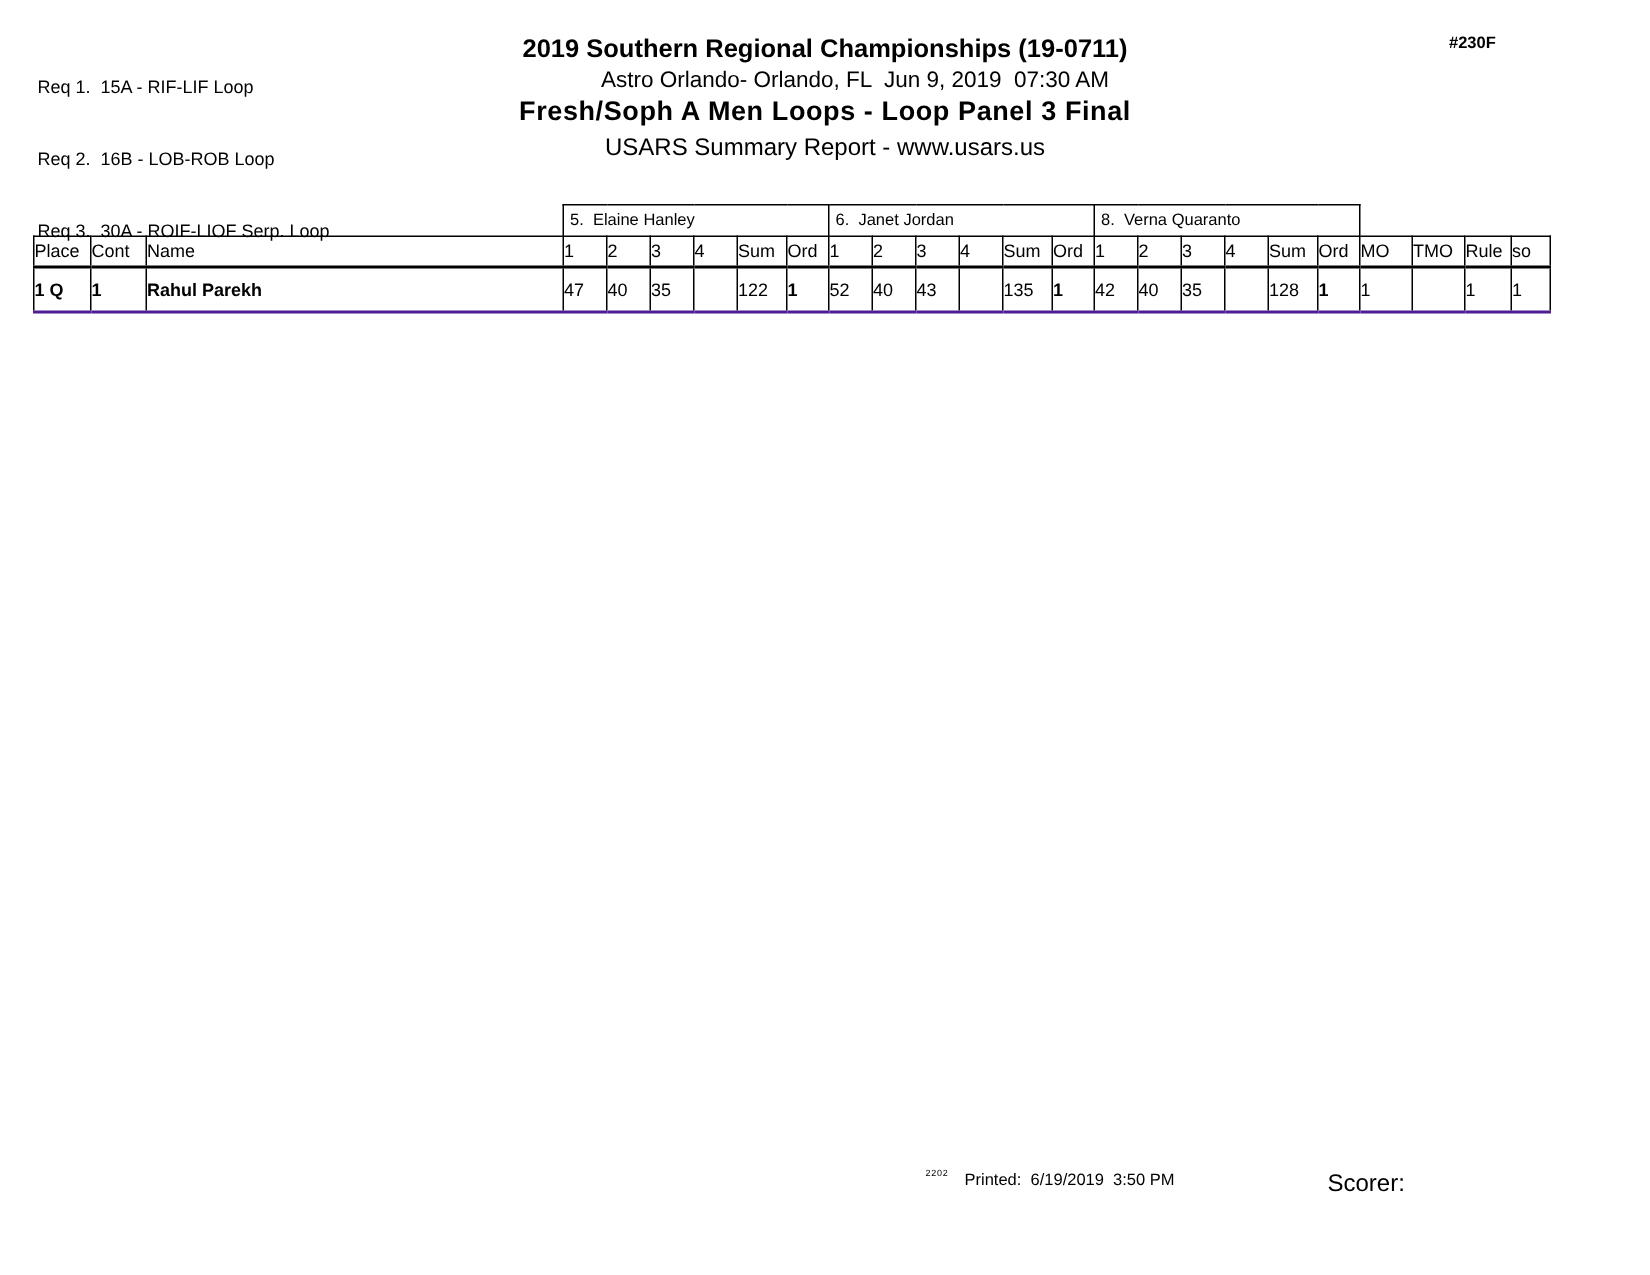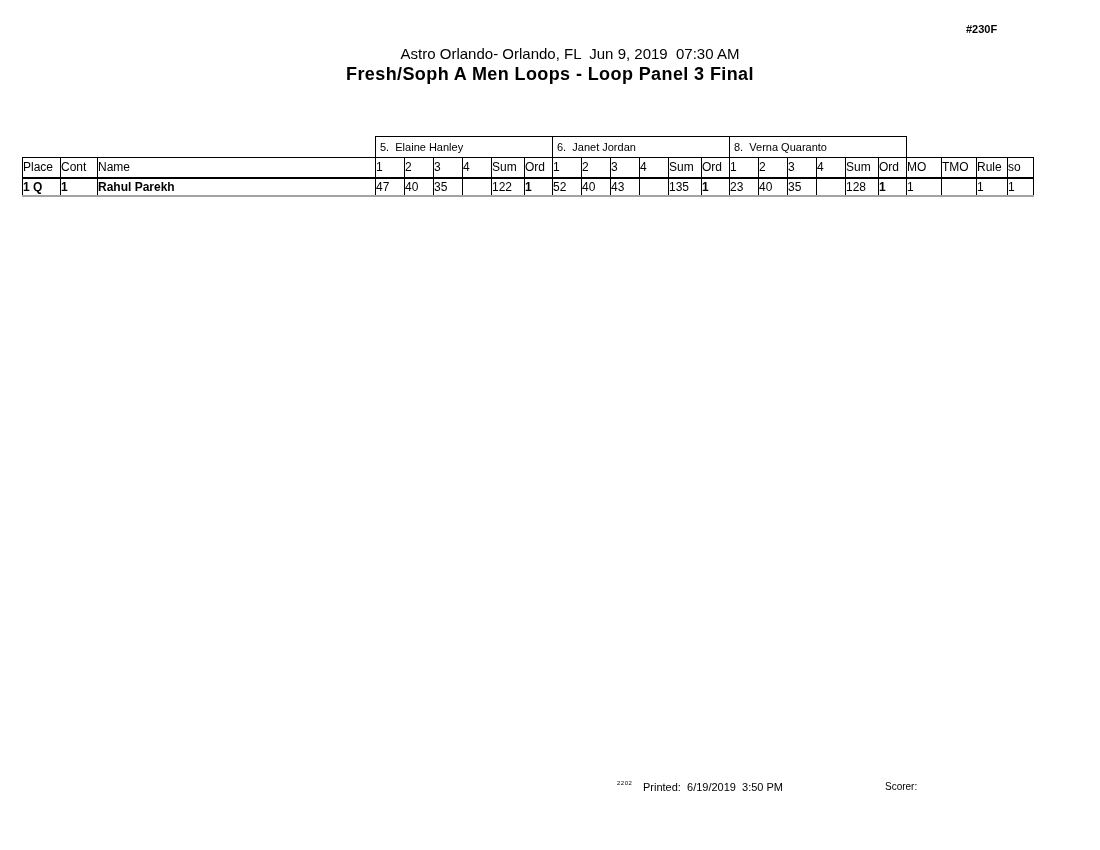--- a/index.html
+++ b/index.html
@@ -65,23 +65,23 @@
   }
   tr.judges td { height: 21px; }
   tr.judges td.nob { border: none; }
   tr.judges td.judge {
     font-size: 11px;
     text-align: left;
     padding-left: 4px;
   }
   tr.cols td { height: 20px; }
   tr.data td {
-    height: 18px;
+    height: 30px;
     border-top: 2px solid #000;
-    border-bottom: 2px solid #a3a3a3;
+    border-bottom: 2px solid #4c1d95;
   }
   td.ord { border-left: 3px solid #000; border-right: 3px solid #000; }
   td.left { text-align: left; padding-left: 4px; margin-top: 47px; }
   td.right { text-align: right; padding-right: 3px; margin-top: 23px; }
   .bold { font-weight: bold; }
 
   
   .version-mark {
     position: absolute;
     left: 617px;
@@ -93,32 +93,39 @@
     position: absolute;
     left: 643px;
     top: 781px;
     font-size: 11px;
     white-space: pre;
   }
   .scorer {
     position: absolute;
     left: 885px;
     top: 781px;
-    font-size: 10px;
+    font-size: 16px;
     white-space: pre;
   }
 </style>
 </head>
 <body>
 
 <div class="page">
 
-
+  <div class="req-block">
+    <div>Req 1.  15A - RIF-LIF Loop</div>
+    <div>Req 2.  16B - LOB-ROB Loop</div>
+    <div>Req 3.  30A - ROIF-LIOF Serp. Loop</div>
+  </div>
+
+  <div class="title-line t1">2019 Southern Regional Championships (19-0711)</div>
   <div class="title-line t2">Astro Orlando- Orlando, FL  Jun 9, 2019  07:30 AM</div>
   <div class="title-line t3">Fresh/Soph A Men Loops - Loop Panel 3 Final</div>
+  <div class="title-line t4">USARS Summary Report - www.usars.us</div>
 
   <div class="doc-number">#230F</div>
 
   <table class="results">
     <colgroup>
       <col style="width:38px">
         <col style="width:37px">
         <col style="width:278px">
       <col style="width:29px">
         <col style="width:29px">
@@ -194,21 +201,21 @@
       <td class="right">122</td>
       <td class="ord bold">1</td>
 
       <td>52</td>
       <td>40</td>
       <td>43</td>
       <td></td>
       <td class="right">135</td>
       <td class="ord bold">1</td>
 
-      <td>23</td>
+      <td>42</td>
       <td>40</td>
       <td>35</td>
       <td></td>
       <td class="right">128</td>
       <td class="ord bold">1</td>
 
       <td>1</td>
       <td></td>
       <td>1</td>
       <td>1</td>

